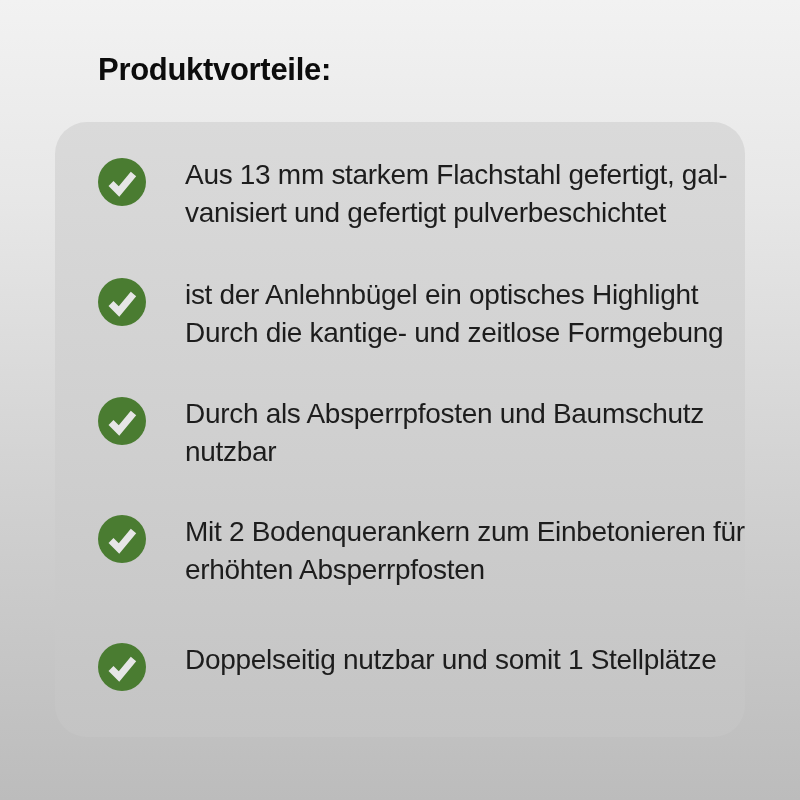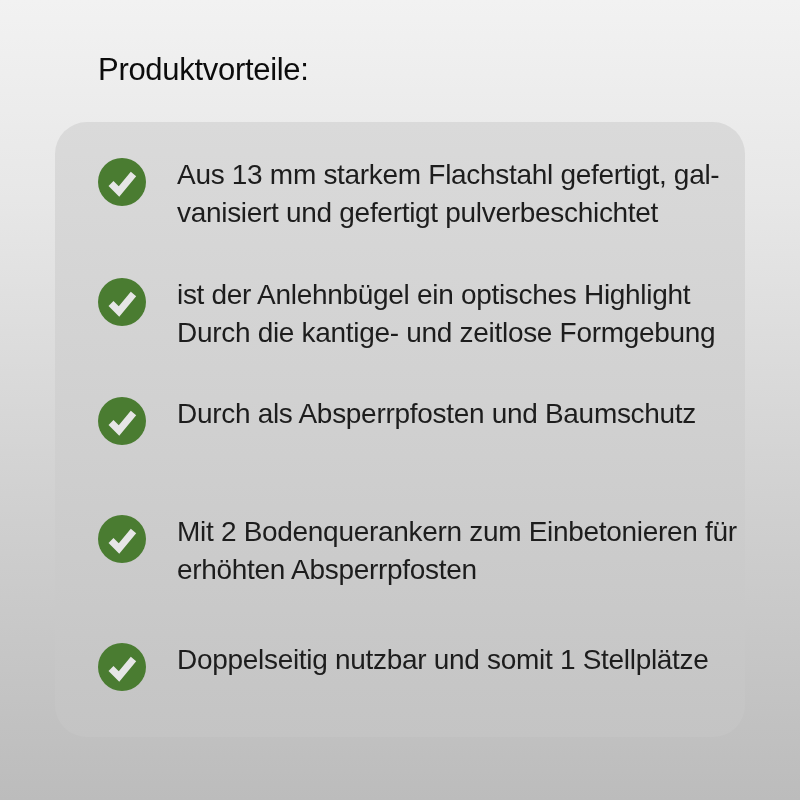--- a/index.html
+++ b/index.html
@@ -12,39 +12,39 @@
     overflow: hidden;
     position: relative;
     font-family: "Liberation Sans", sans-serif;
     background: linear-gradient(180deg, #f2f2f2 0%, #e7e7e7 25%, #d2d2d2 60%, #bcbcbc 100%);
   }
   .page-title {
     position: absolute;
     left: 98px;
     top: 52px;
     font-size: 31px;
-    font-weight: 400;
+    font-weight: 700;
     letter-spacing: -0.3px;
     color: #0c0c0c;
   }
   .benefits-panel {
     position: absolute;
     left: 55px;
     top: 122px;
     width: 690px;
     height: 615px;
     border-radius: 32px;
     background: linear-gradient(180deg, #dadada 0%, #d0d0d0 50%, #c4c4c4 100%);
   }
   .benefit-row {
     position: absolute;
     left: 43px;
     display: flex;
     align-items: flex-start;
-    gap: 31px;
+    gap: 39px;
   }
   .row-1 { top: 34px; }
   .row-2 { top: 154px; }
   .row-3 { top: 273px; }
   .row-4 { top: 391px; }
   .row-5 { top: 519px; }
   .check-icon {
     flex: 0 0 auto;
     width: 48px;
     height: 48px;
@@ -88,20 +88,21 @@
     </div>
   </div>
 
   <div class="benefit-row row-3">
     <svg class="check-icon" viewBox="0 0 48 48">
       <circle cx="24" cy="24" r="24" fill="#4a7c31"></circle>
       <path d="M13 25.5 L21 33.5 L35.5 16" fill="none" stroke="#e6e6e6" stroke-width="7"></path>
     </svg>
     <div class="benefit-text">
       <div>Durch als Absperrpfosten und Baumschutz</div>
+      <div>nutzbar</div>
     </div>
   </div>
 
   <div class="benefit-row row-4">
     <svg class="check-icon" viewBox="0 0 48 48">
       <circle cx="24" cy="24" r="24" fill="#4a7c31"></circle>
       <path d="M13 25.5 L21 33.5 L35.5 16" fill="none" stroke="#e6e6e6" stroke-width="7"></path>
     </svg>
     <div class="benefit-text">
       <div>Mit 2 Bodenquerankern zum Einbetonieren für</div>

